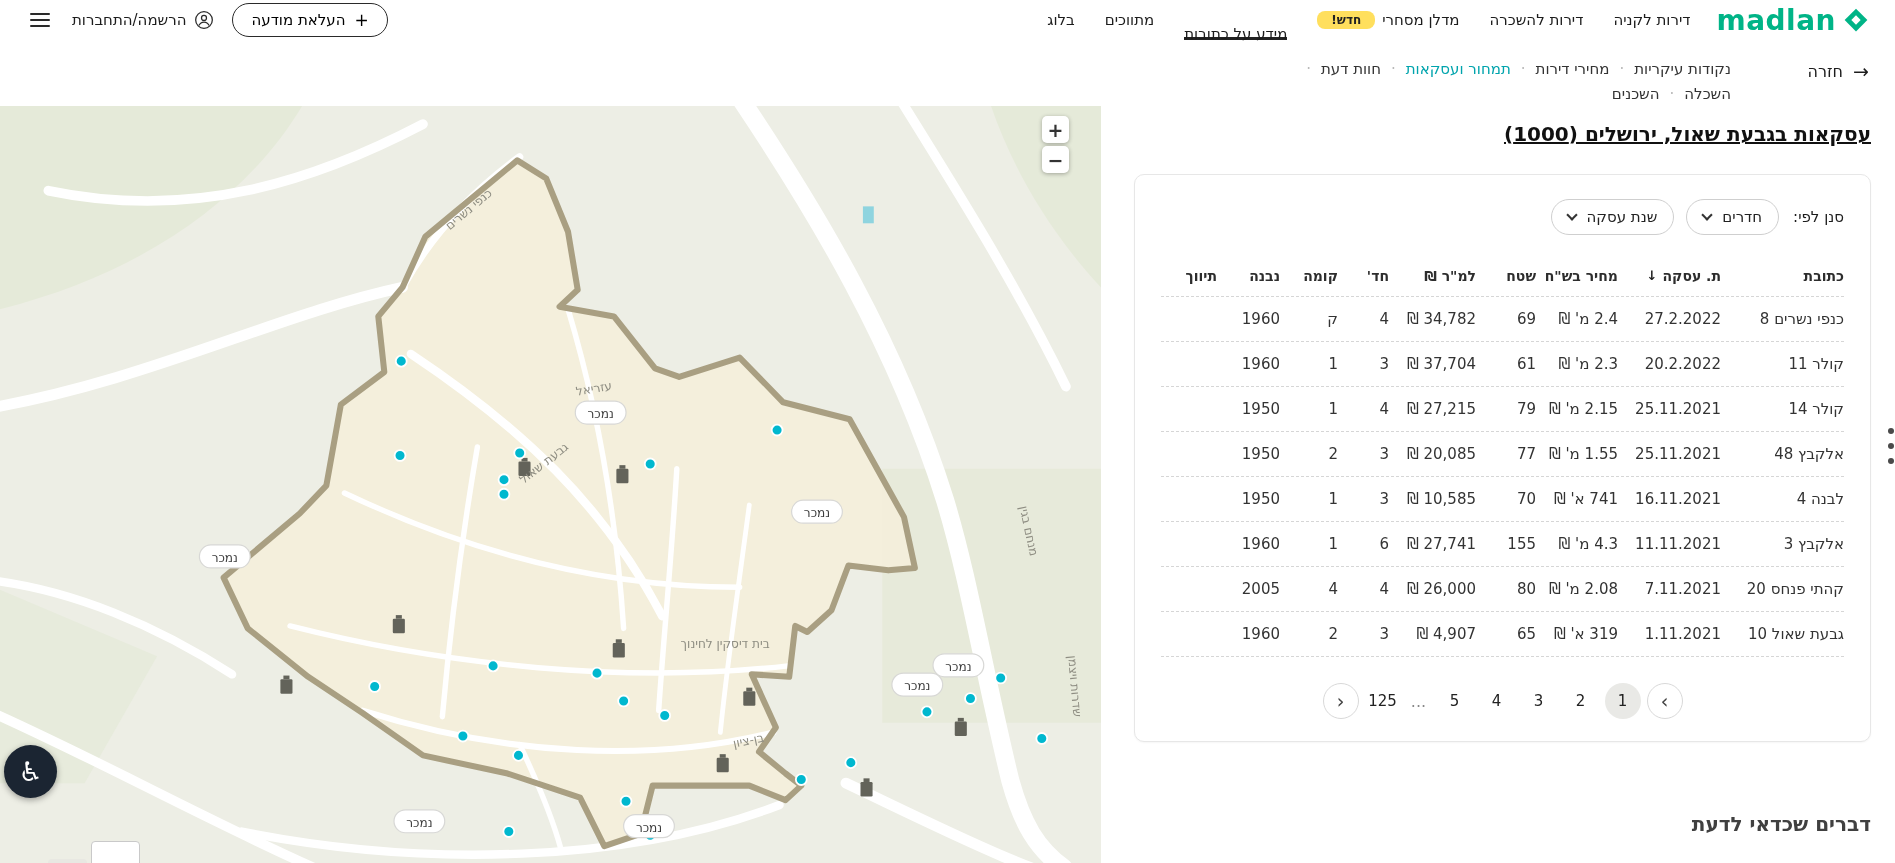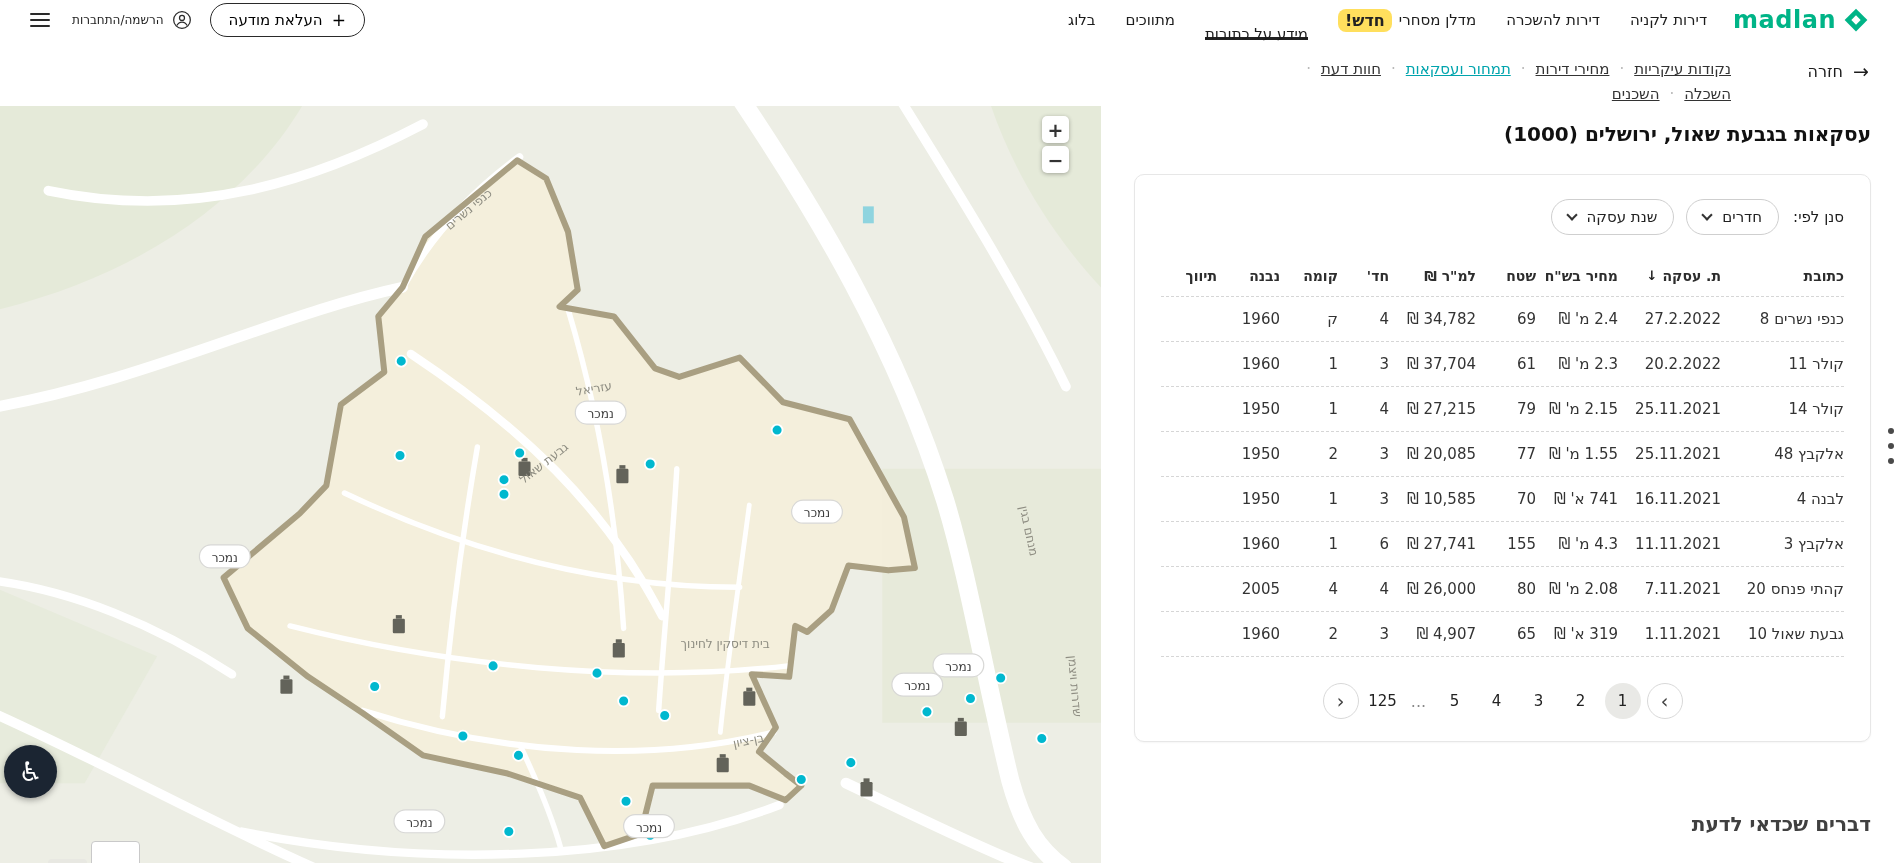--- a/index.html
+++ b/index.html
@@ -6,53 +6,53 @@
   html, body { width: 1895px; height: 863px; overflow: hidden; }
   body {
     font-family: "DejaVu Sans", "Liberation Sans", sans-serif;
     direction: rtl;
     background: #fff;
     color: #1c1c1c;
     position: relative;
   }
   
   .topbar { height: 40px; display: flex; align-items: center; padding: 0 26px; gap: 18px; background: #fff; position: relative; z-index: 5; }
-  .logo { display: flex; align-items: center; gap: 7px; color: var(--brand, #00b487); font-weight: bold; font-size: 24px; cursor: pointer; letter-spacing: .5px; }
+  .logo { display: flex; align-items: center; gap: 7px; color: var(--brand, #00b487); font-weight: bold; font-size: 28px; cursor: pointer; letter-spacing: .5px; }
   .topnav { display: flex; align-items: stretch; gap: 30px; height: 40px; margin-right: 8px; }
   .nav-item { display: flex; align-items: center; gap: 7px; font-size: 15px; cursor: pointer; border-bottom: 3px solid transparent; padding-top: 3px; color: #1c1c1c; white-space: nowrap; }
   .nav-item.active { border-bottom-color: #222; margin-top: 28px; }
-  .badge { background: var(--badge, #ffdf5d); color: #222; font-size: 16px; font-weight: bold; padding: 2px 7px; border-radius: 8px; }
+  .badge { background: var(--badge, #ffdf5d); color: #222; font-size: 12px; font-weight: bold; padding: 2px 14px; border-radius: 8px; }
   .spacer { flex: 1; }
   .post-ad { border: 1px solid #2a2a2a; background: #fff; border-radius: 18px; padding: 7px 18px; font-size: 15px; display: flex; gap: 9px; align-items: center; cursor: pointer; font-family: inherit; white-space: nowrap; }
   .post-ad .plus { font-size: 17px; line-height: 1; }
-  .login { display: flex; gap: 8px; align-items: center; font-size: 12px; cursor: pointer; white-space: nowrap; }
+  .login { display: flex; gap: 8px; align-items: center; font-size: 15px; cursor: pointer; white-space: nowrap; }
   .hamburger { display: flex; flex-direction: column; gap: 4px; cursor: pointer; padding: 4px; }
   .hamburger .bar { width: 20px; height: 2px; background: #2a2a2a; border-radius: 1px; display: block; }
   
   .subnav { height: 66px; position: relative; background: #fff; z-index: 4; }
   .back { position: absolute; right: 26px; top: 20px; display: flex; gap: 10px; align-items: center; font-size: 16px; cursor: pointer; }
   .back-arrow { font-size: 19px; }
   .section-nav { position: absolute; right: 164px; top: 20px; width: 480px; display: flex; flex-wrap: wrap; column-gap: 10px; row-gap: 7px; font-size: 15px; color: #333; }
-  .snav-item { cursor: pointer; white-space: nowrap; text-decoration: underline; }
+  .snav-item { cursor: pointer; white-space: nowrap; }
   .snav-item.active { color: var(--accent, #00a4ad); }
   .section-nav .sep { color: #b9b9b9; }
   
   .map { position: absolute; top: 106px; left: 0; width: 1101px; height: 757px; background: #edeee5; overflow: hidden; }
   #map-svg { position: absolute; inset: 0; width: 100%; height: 100%; }
   .street-label { font-size: 10px; fill: #8e8d82; }
   .marker-text { font-size: 10px; fill: #3c3c3c; }
   .zoom { position: absolute; left: 1042px; top: 10px; width: 27px; display: flex; flex-direction: column; gap: 3px; }
   .zoom-btn { width: 27px; height: 27px; background: #fff; border-radius: 5px; box-shadow: 0 1px 4px rgba(0,0,0,.3); display: flex; align-items: center; justify-content: center; font-size: 19px; font-weight: bold; color: #333; cursor: pointer; }
   .access-btn { position: absolute; left: 4px; top: 639px; width: 53px; height: 53px; border-radius: 50%; background: #1b2532; color: #fff; display: flex; align-items: center; justify-content: center; font-size: 27px; cursor: pointer; box-shadow: 0 2px 6px rgba(0,0,0,.35); }
   .map-toggle { position: absolute; left: 48px; top: 735px; display: flex; gap: 4px; align-items: center; font-size: 13px; }
   .toggle-map { background: #fff; border: 1px solid #c9c9c9; border-radius: 4px; padding: 20px 11px; cursor: pointer; }
   .toggle-sat { background: #e8e8e2; color: #666; border-radius: 4px; padding: 3px 9px; cursor: pointer; }
   
   .panel { position: absolute; top: 106px; left: 1101px; right: 0; bottom: 0; background: #fff; padding-right: 24px; overflow: hidden; }
-  .page-title { margin-top: 16px; font-size: 20px; font-weight: bold; color: #111; }
+  .page-title { margin-top: 16px; font-size: 20px; font-weight: bold; color: #111; text-decoration: underline; }
   .card { margin-top: 28px; width: 737px; background: #fff; border: 1px solid #e7e7e7; border-radius: 10px; padding: 24px 26px 22px; box-shadow: 0 1px 2px rgba(0,0,0,.04); }
   .filters { display: flex; align-items: center; gap: 14px; font-size: 15px; }
   .filter-pills { display: flex; gap: 12px; align-items: center; }
   .pill { border: 1px solid #cfcfcf; background: #fff; border-radius: 19px; padding: 8px 16px; font-size: 15px; display: flex; gap: 11px; align-items: center; color: #222; cursor: pointer; font-family: inherit; }
   .chev { width: 8px; height: 8px; border-left: 2px solid #333; border-bottom: 2px solid #333; transform: rotate(-45deg); margin-top: -4px; }
   .table { margin-top: 20px; }
   .thead, .trow { display: grid; grid-template-columns: 123px 103px 82px 60px 87px 51px 58px 63px 58px; align-items: center; border-bottom: 1px dashed #d6d6d6; }
   .thead { height: 42px; font-size: 14px; font-weight: bold; color: #2d2d2d; }
   .trow { height: 45px; font-size: 15px; color: #333; cursor: pointer; }
   .cell { text-align: right; padding-left: 8px; white-space: nowrap; overflow: hidden; }

